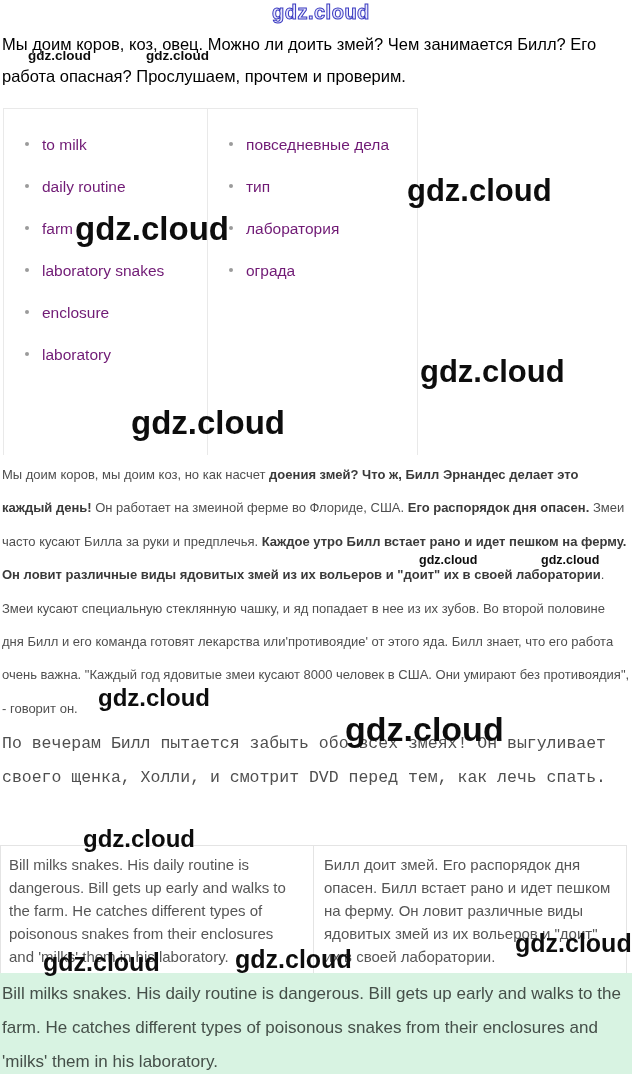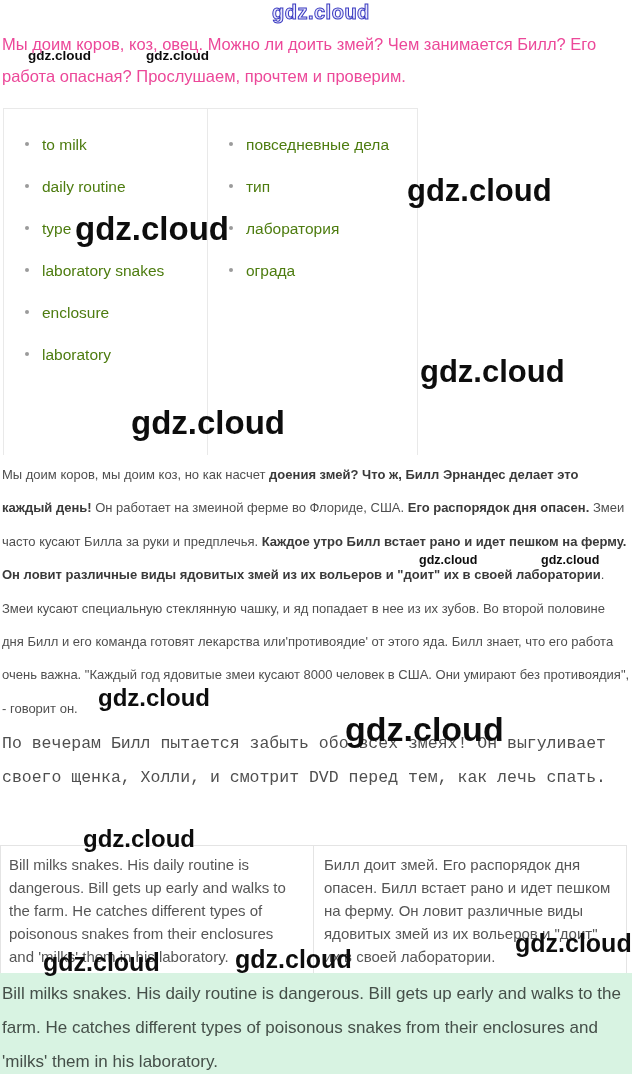--- a/index.html
+++ b/index.html
@@ -20,34 +20,34 @@
   .wm-xs{font-size:12.5px;}
   .wm-sm{font-size:13.5px;}
   .wm-md{font-size:24px;}
   .wm-md2{font-size:25px;}
   .wm-lg{font-size:31px;}
   .wm-xl{font-size:33px;}
   .wm-xxl{font-size:34px;}
   
   .intro{
     margin:29px 2px 0 2px;width:628px;
-    font-size:16.5px;line-height:31.5px;color:#ec4899;
+    font-size:16.5px;line-height:31.5px;color:#000000;
   }
   
   .vocab{
     display:flex;margin:16px 0 0 3px;width:415px;height:347px;
     border-top:1px solid #e9e9e9;box-sizing:border-box;background:#fff;
   }
   .vocab-col{box-sizing:border-box;padding-top:27px;}
   .vocab-col.en{width:205px;border-left:1px solid #e9e9e9;border-right:1px solid #e9e9e9;}
   .vocab-col.ru{width:210px;border-right:1px solid #e9e9e9;}
   .vocab ul{list-style:none;margin:0;padding:0;}
   .vocab li{
     position:relative;padding-left:38px;height:42px;box-sizing:border-box;
-    font-size:15.5px;color:#4d7c0f;
+    font-size:15.5px;color:#701a75;
   }
   .vocab .dot{
     position:absolute;left:21px;top:6px;width:4px;height:4px;
     border-radius:50%;background:#9b9b9b;
   }
   
   .para{
     margin:3px 2px 0 2px;width:628px;
     font-size:13px;line-height:33.4px;color:#4f4f4f;
   }
@@ -90,21 +90,21 @@
 <span class="wm wm-md2" style="left:235px;top:947px;">gdz.cloud</span>
 <span class="wm wm-md2" style="left:515px;top:931px;">gdz.cloud</span>
 
 <p class="intro">Мы доим коров, коз, овец. Можно ли доить змей? Чем занимается Билл? Его работа опасная? Прослушаем, прочтем и проверим.</p>
 
 <div class="vocab">
   <div class="vocab-col en">
     <ul>
       <li><span class="dot"></span><span>to milk</span></li>
       <li><span class="dot"></span><span>daily routine</span></li>
-      <li><span class="dot"></span><span>type</span></li>
+      <li><span class="dot"></span><span>farm</span></li>
       <li><span class="dot"></span><span>laboratory snakes</span></li>
       <li><span class="dot"></span><span>enclosure</span></li>
       <li><span class="dot"></span><span>laboratory</span></li>
     </ul>
   </div>
   <div class="vocab-col ru">
     <ul>
       <li><span class="dot"></span><span>повседневные дела</span></li>
       <li><span class="dot"></span><span>тип</span></li>
       <li><span class="dot"></span><span>лаборатория</span></li>

